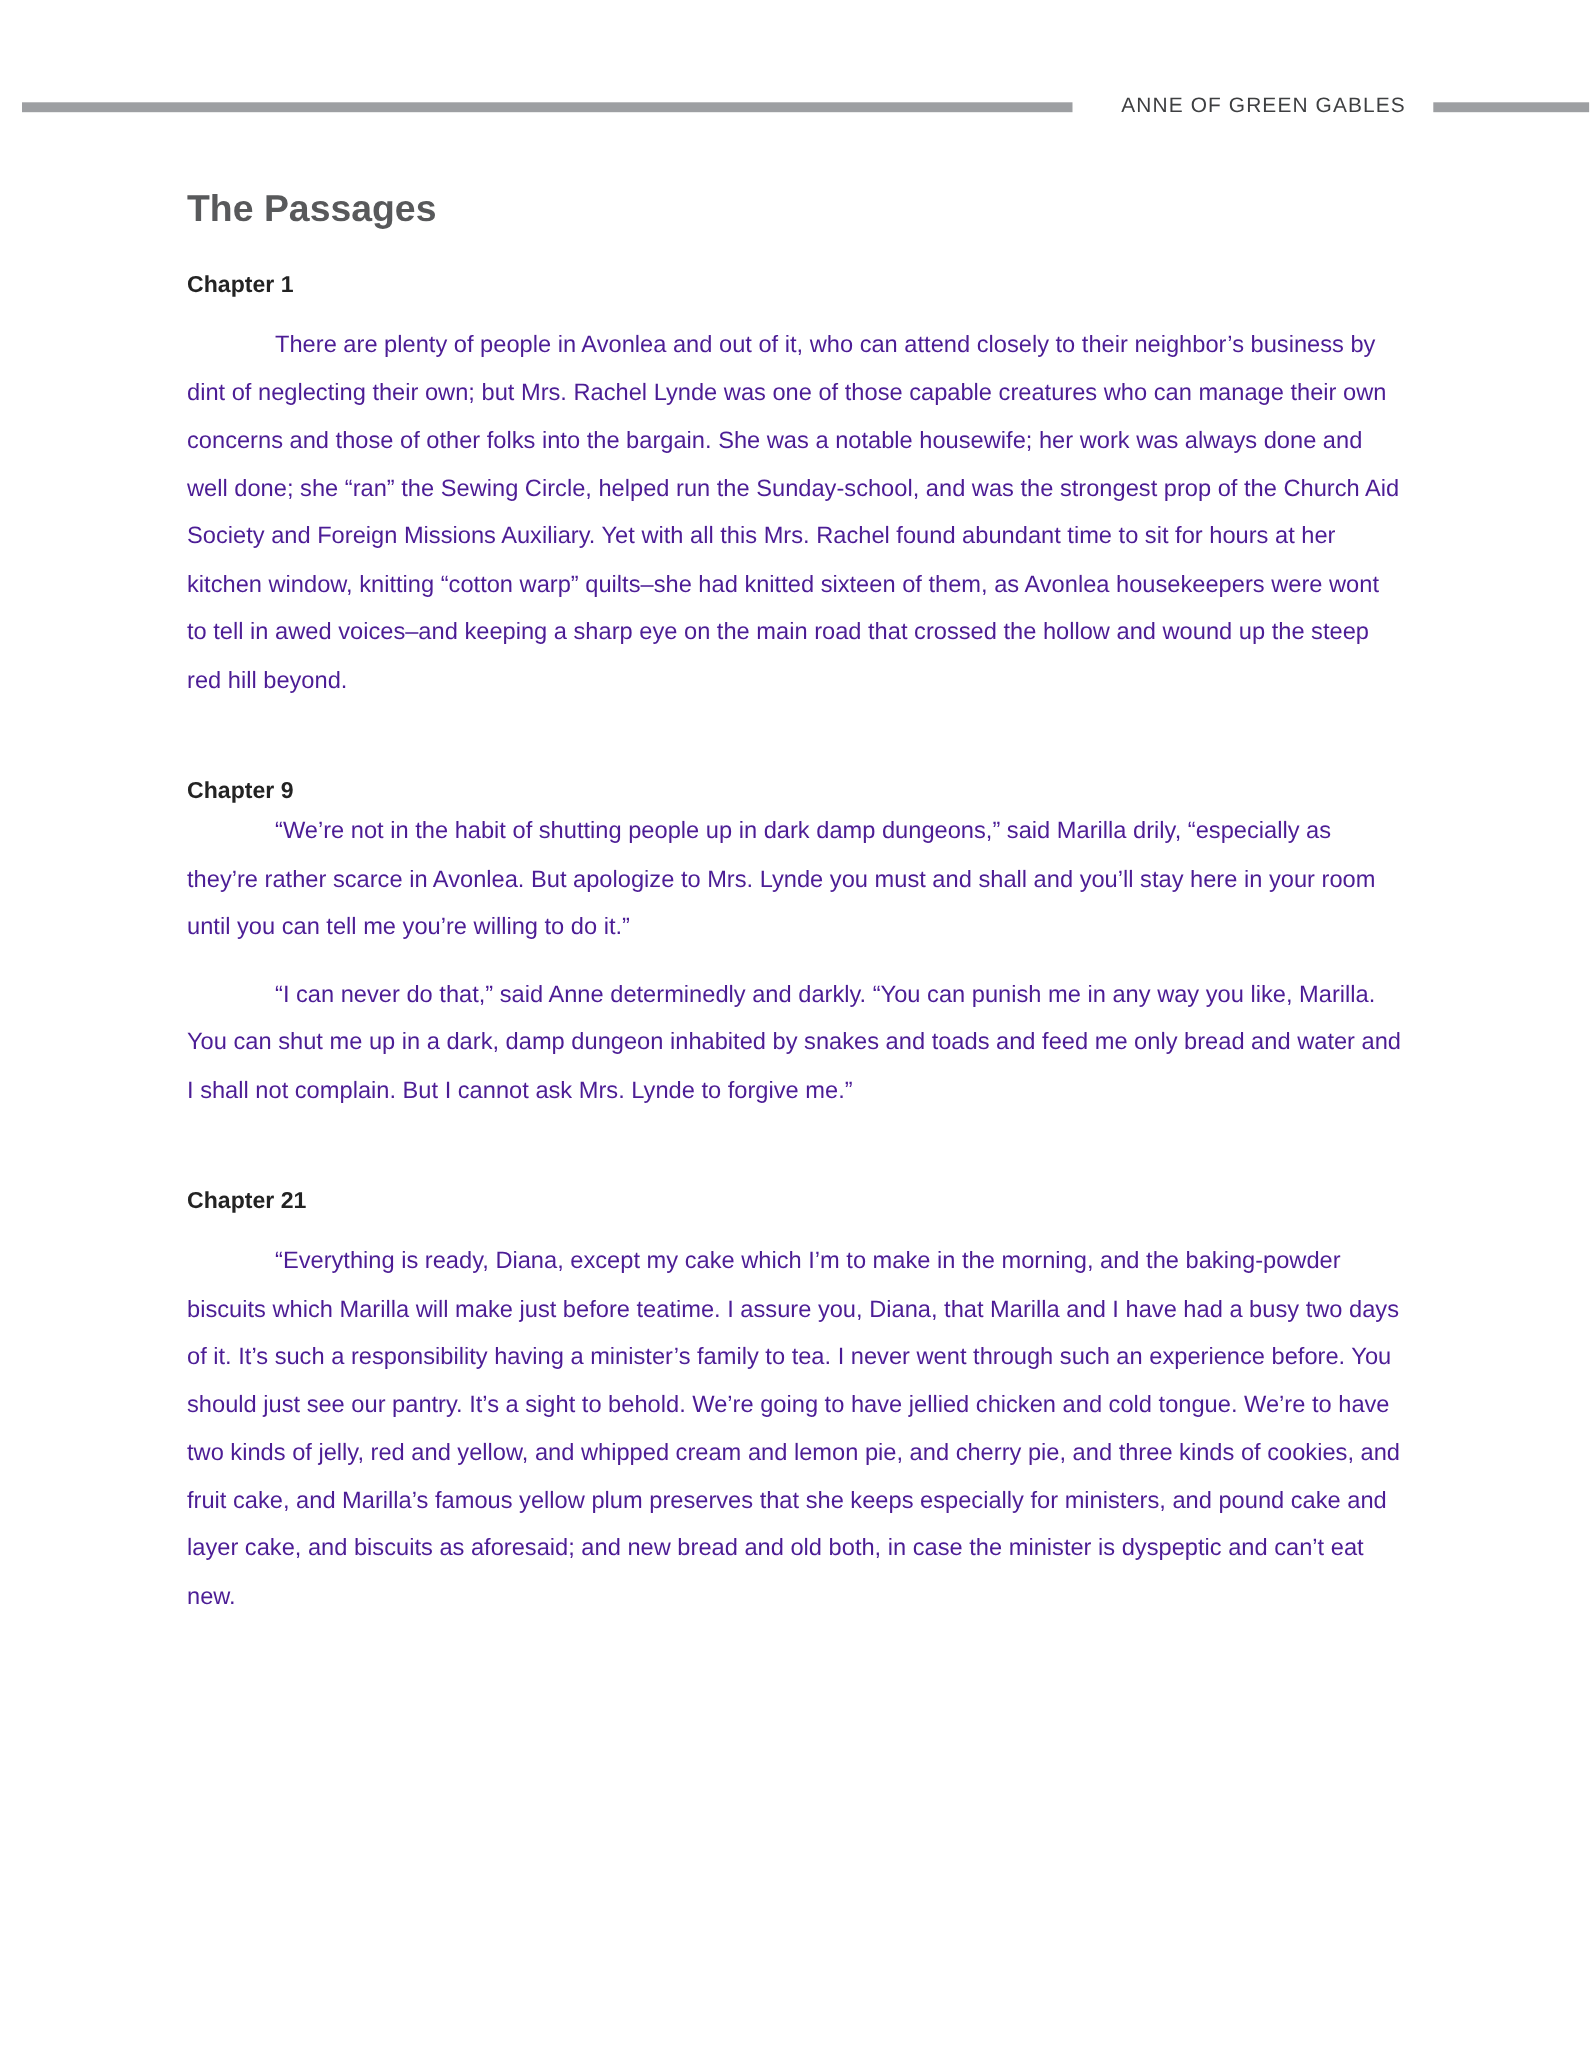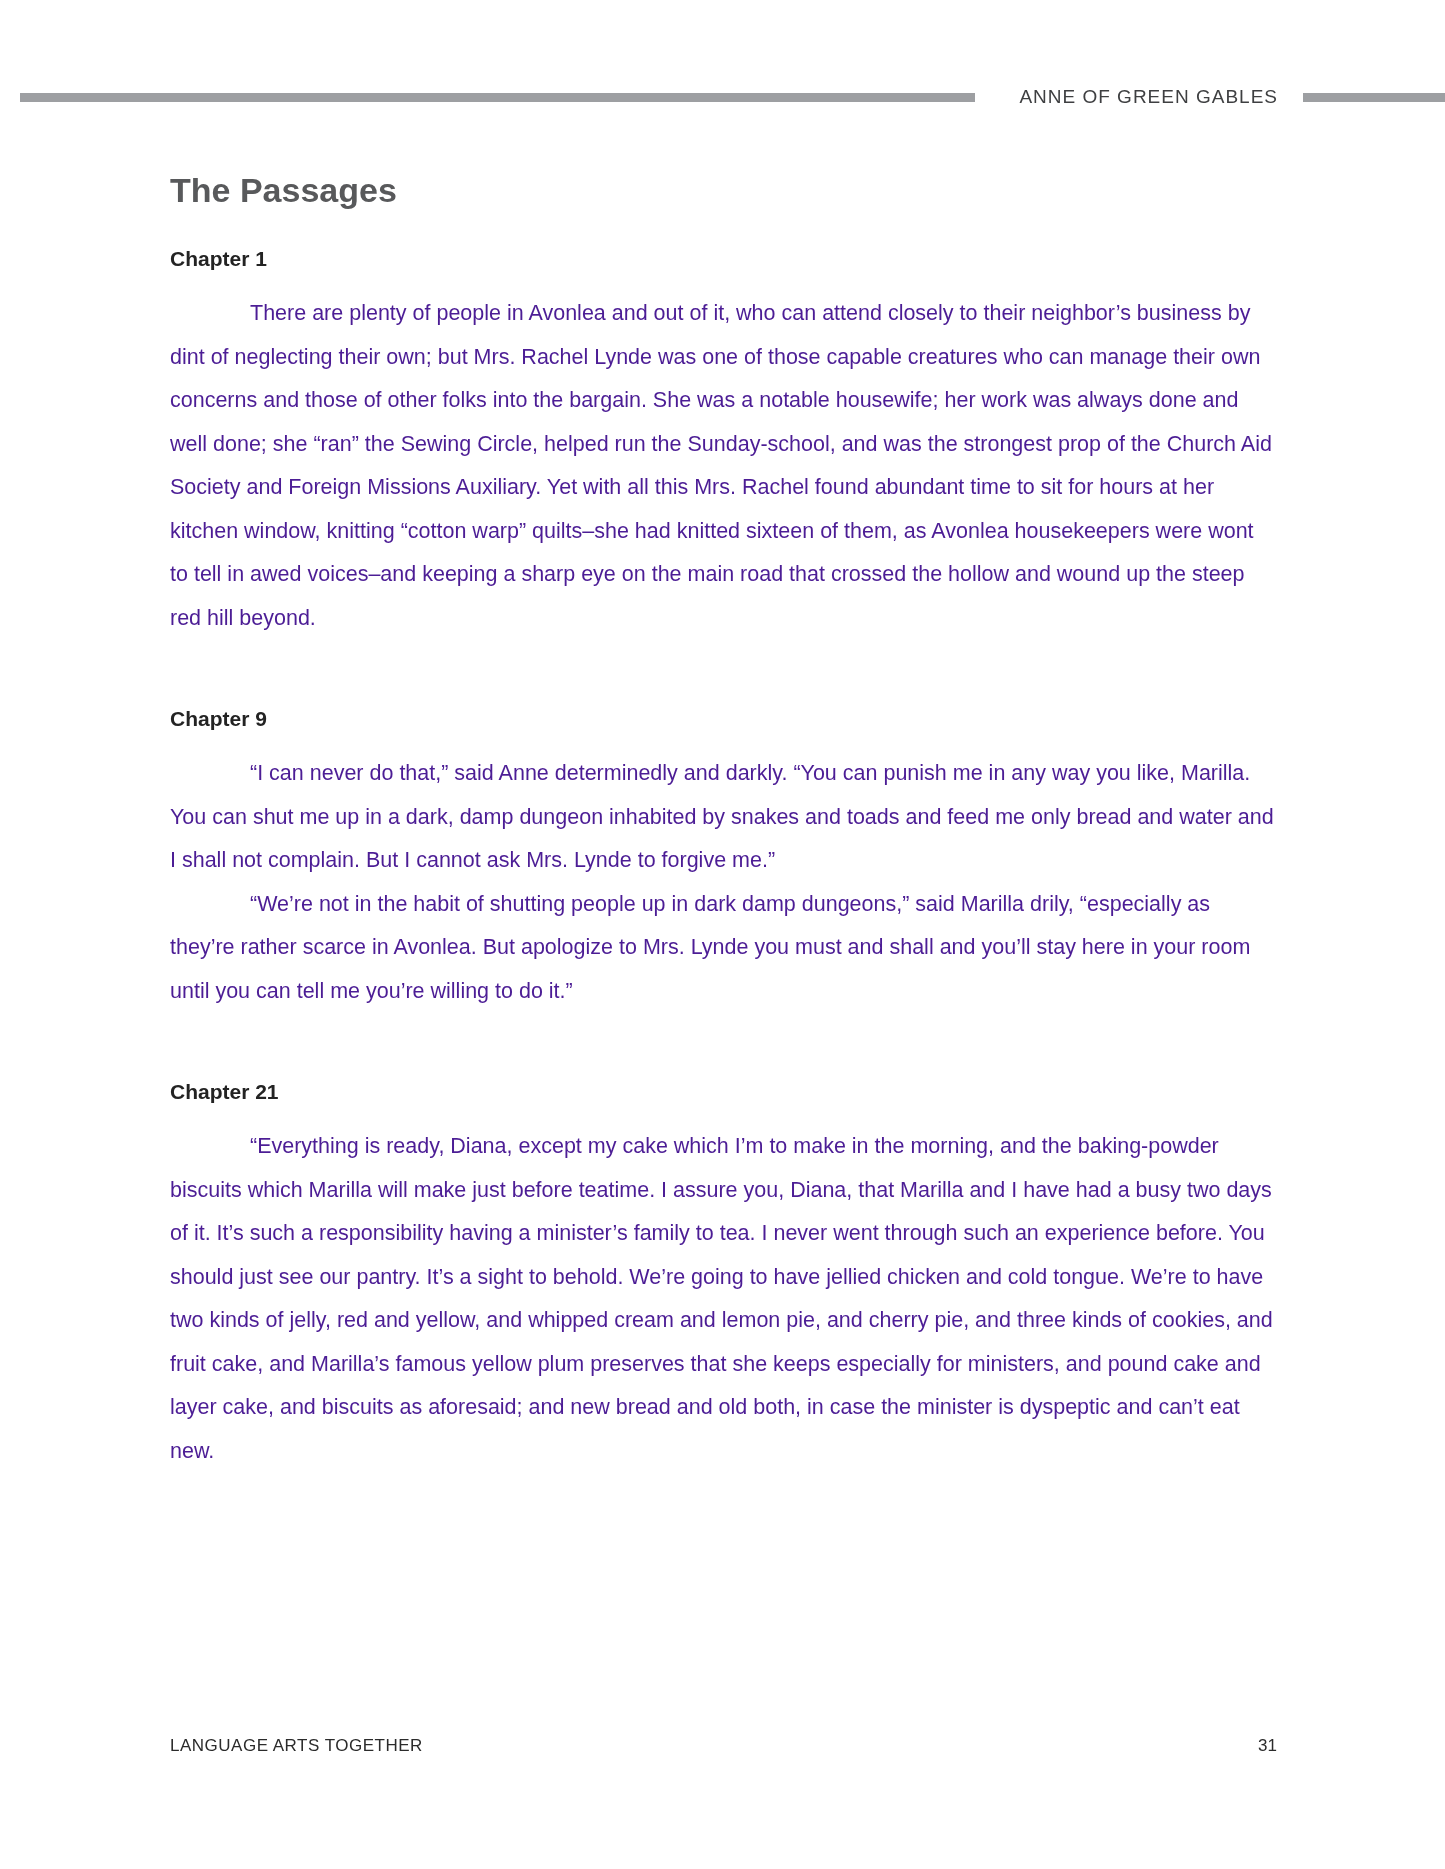--- a/index.html
+++ b/index.html
@@ -102,29 +102,25 @@
 
     <h1 class="page-title">The Passages</h1>
 
     <section class="chapter chapter-1">
       <h2 class="chapter-heading">Chapter 1</h2>
       <p class="passage first-of-chapter">There are plenty of people in Avonlea and out of it, who can attend closely to their neighbor’s business by dint of neglecting their own; but Mrs. Rachel Lynde was one of those capable creatures who can manage their own concerns and those of other folks into the bargain. She was a notable housewife; her work was always done and well done; she “ran” the Sewing Circle, helped run the Sunday-school, and was the strongest prop of the Church Aid Society and Foreign Missions Auxiliary. Yet with all this Mrs. Rachel found abundant time to sit for hours at her kitchen window, knitting “cotton warp” quilts–she had knitted sixteen of them, as Avonlea housekeepers were wont to tell in awed voices–and keeping a sharp eye on the main road that crossed the hollow and wound up the steep red hill beyond.</p>
     </section>
 
     <section class="chapter chapter-9">
       <h2 class="chapter-heading">Chapter 9</h2>
+      <p class="passage">“We’re not in the habit of shutting people up in dark damp dungeons,” said Marilla drily, “especially as they’re rather scarce in Avonlea. But apologize to Mrs. Lynde you must and shall and you’ll stay here in your room until you can tell me you’re willing to do it.”</p>
       <p class="passage first-of-chapter">“I can never do that,” said Anne determinedly and darkly. “You can punish me in any way you like, Marilla. You can shut me up in a dark, damp dungeon inhabited by snakes and toads and feed me only bread and water and I shall not complain. But I cannot ask Mrs. Lynde to forgive me.”</p>
-      <p class="passage">“We’re not in the habit of shutting people up in dark damp dungeons,” said Marilla drily, “especially as they’re rather scarce in Avonlea. But apologize to Mrs. Lynde you must and shall and you’ll stay here in your room until you can tell me you’re willing to do it.”</p>
     </section>
 
     <section class="chapter chapter-21">
       <h2 class="chapter-heading">Chapter 21</h2>
       <p class="passage first-of-chapter">“Everything is ready, Diana, except my cake which I’m to make in the morning, and the baking-powder biscuits which Marilla will make just before teatime. I assure you, Diana, that Marilla and I have had a busy two days of it. It’s such a responsibility having a minister’s family to tea. I never went through such an experience before. You should just see our pantry. It’s a sight to behold. We’re going to have jellied chicken and cold tongue. We’re to have two kinds of jelly, red and yellow, and whipped cream and lemon pie, and cherry pie, and three kinds of cookies, and fruit cake, and Marilla’s famous yellow plum preserves that she keeps especially for ministers, and pound cake and layer cake, and biscuits as aforesaid; and new bread and old both, in case the minister is dyspeptic and can’t eat new.</p>
     </section>
 
   </div>
 
-  <div class="page-footer">
-    <span class="footer-series">LANGUAGE ARTS TOGETHER</span>
-    <span class="footer-page-number">31</span>
-  </div>
 
 </div>
 
 </body></html>

